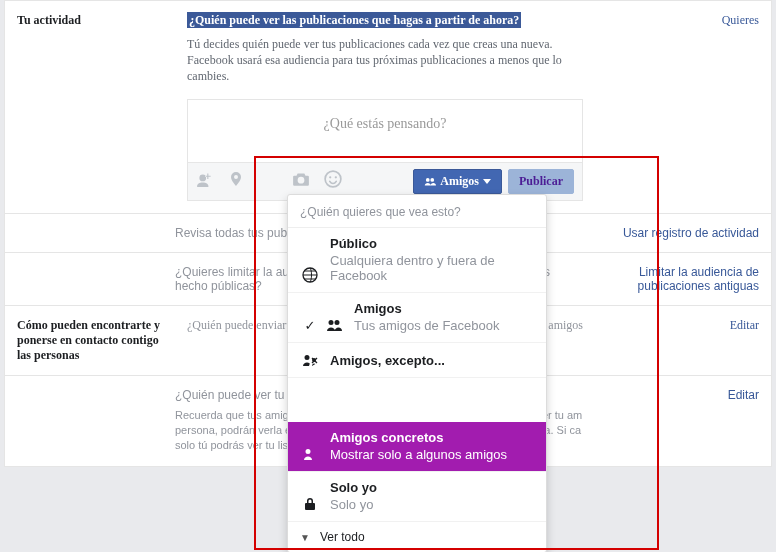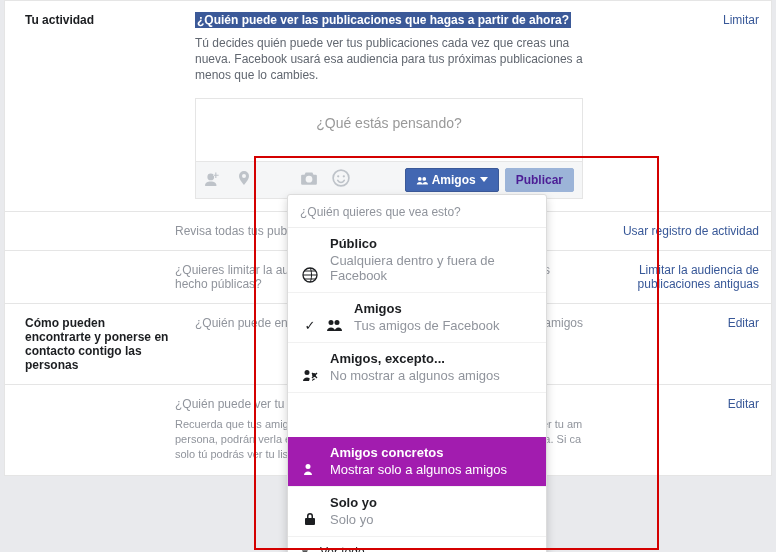--- a/index.html
+++ b/index.html
@@ -14,21 +14,22 @@
     position: relative;
   }
   .settings-container {
     background: #fff;
     border: 1px solid #e5e5e5;
     margin: 0 4px;
   }
   .row {
     display: flex;
     border-top: 1px solid #e5e5e5;
-    padding: 12px 0 12px 8px;
+    padding: 12px 0 12px 0;
+    font-family: Liberation Serif, serif;
   }
   .row.first { border-top: 0; }
   .label-col {
     width: 170px;
     padding: 0 12px;
     font-weight: bold;
     color: #1c1e21;
     flex-shrink: 0;
   }
   .body-col {
@@ -238,21 +239,21 @@
                 <path d="M5 4a2.5 2.5 0 110 5 2.5 2.5 0 010-5zm6 0a2.5 2.5 0 110 5 2.5 2.5 0 010-5zM1 14c0-2 2-3.5 4-3.5s4 1.5 4 3.5H1zm7.5 0c.2-1.6 1.8-3.5 4-3.5 2 0 3.5 1.5 3.5 3.5H8.5z"></path>
               </svg>
             <span>Amigos</span>
             <span class="tri-down"></span>
           </div>
           <div class="btn btn-disabled">Publicar</div>
         </div>
       </div>
     </div>
     <div class="action-col">
-      <span class="link">Limitar</span>
+      <span class="link">Quieres</span>
     </div>
   </div>
 
   <div class="subrow">
     <div class="label-col"></div>
     <div class="body-col faded-q">Revisa todas tus publicaciones y los que se te ha etiquetado</div>
     <div class="action-col"><span class="link">Usar registro de actividad</span></div>
   </div>
 
   <div class="subrow">
@@ -312,21 +313,20 @@
 
   <div class="dd-item">
     <span class="ic">
         <svg class="ico" viewBox="0 0 16 16">
           <path d="M5 3a2.5 2.5 0 110 5 2.5 2.5 0 010-5zM1 14c0-2 2-3.5 4-3.5 1 0 2 .4 2.8 1l-.8 2.5H1zm11-8a2 2 0 110 4 2 2 0 010-4zm-2 8c0-1.5 1-2.5 2-2.5.5 0 1 .2 1.4.5L10 14z"></path>
           <path d="M10 6l5 5M15 6l-5 5" stroke="#1c1e21" stroke-width="1.3"></path>
         </svg>
       </span>
     <div class="txt">
       <div class="ttl">Amigos, excepto...</div>
-      <div class="sub">No mostrar a algunos amigos</div>
     </div>
   </div>
 
   <div class="dd-item selected">
     <span class="ic">
         <svg class="ico" viewBox="0 0 16 16" fill="#fff">
           <path d="M6 3a2.5 2.5 0 110 5 2.5 2.5 0 010-5zM2 14c0-2 2-3.5 4-3.5s4 1.5 4 3.5H2z"></path>
         </svg>
       </span>
     <div class="txt">

